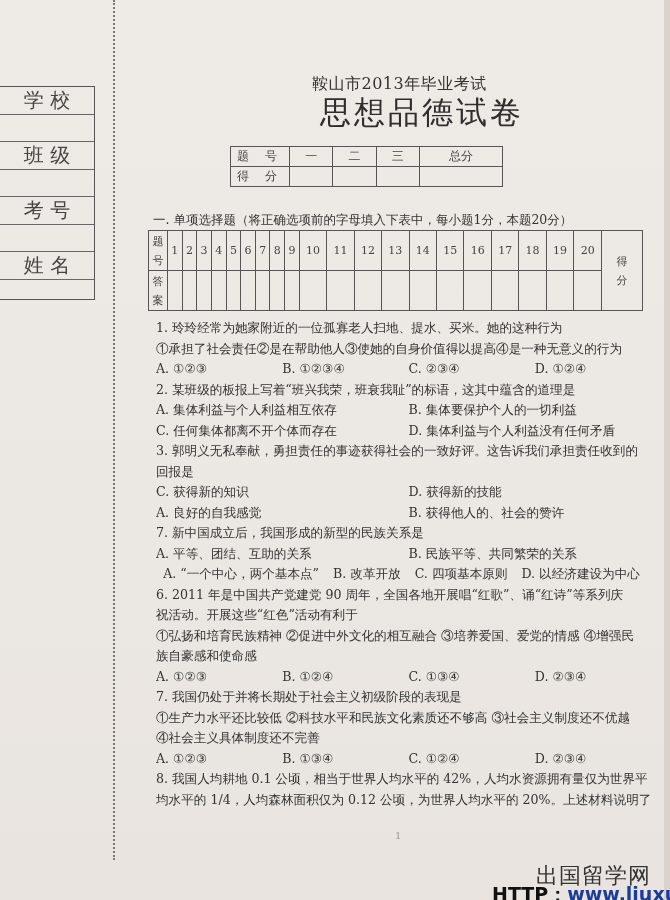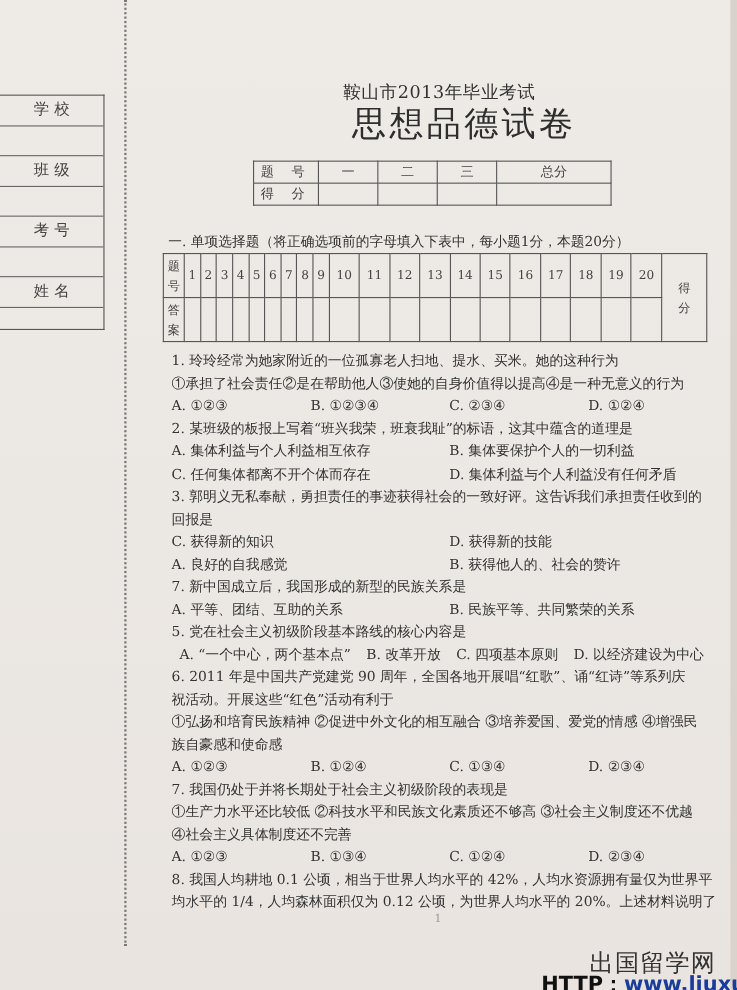--- a/index.html
+++ b/index.html
@@ -10,35 +10,35 @@
     color:#3a3a3a;
   }
   .page { position:absolute; left:0; top:0; width:670px; height:900px;
     background: linear-gradient(180deg,#eeeae5 0%,#ebe7e2 60%,#e9e4df 100%); }
   .right-edge { position:absolute; right:0; top:0; width:6px; height:900px; background:#d9d3cc; }
 
   
   .info-box { position:absolute; left:0; top:86px; width:94px; height:212px;
     border-top:1.5px solid #555; border-right:1.5px solid #555; border-bottom:1.5px solid #555; }
   .info-row { height:26.5px; border-bottom:1px solid #666; display:flex; align-items:center; justify-content:space-around;
-    font-size:14px; color:#444; padding:0 4px; }
+    font-size:20px; color:#444; padding:0 4px; }
   .info-row.blank { }
   .info-row:last-child { border-bottom:none; }
   .info-row span { letter-spacing:0; }
 
   
   .bind-line { position:absolute; left:113px; top:0; width:0; height:860px; border-left:2px dotted #777; }
 
   
   .title1 { position:absolute; left:312px; top:74px; font-size:16px; color:#333; letter-spacing:0.5px; }
   .title2 { position:absolute; left:320px; top:92px; font-size:31px; color:#2e2e2e; letter-spacing:3px;text-align:right; }
 
   
   table { border-collapse:collapse; }
-  .score-table { position:absolute; left:230px; top:146px; width:326px; }
+  .score-table { position:absolute; left:230px; top:146px; width:273px; }
   .score-table td { border:1px solid #555; height:19px; font-size:12px; text-align:center; color:#444; padding:0; }
   .score-table td.h { width:58px; letter-spacing:6px; }
 
   .sec-head { position:absolute; left:153px; top:212px; font-size:12.5px; color:#333; white-space:nowrap; }
 
   .ans-table { position:absolute; left:148px; top:230px; width:495px; }
   .ans-table td { border:1px solid #555; text-align:center; font-size:11px; color:#444; padding:0; }
   .ans-table tr.r1 td { height:39px; }
   .ans-table tr.r2 td { height:39px;margin-top:14px; }
   .ans-table td.lbl { width:18px; font-size:11px; line-height:19px; }
@@ -195,21 +195,20 @@
       <span>A. 良好的自我感觉</span>
       <span>B. 获得他人的、社会的赞许</span>
     </div>
 
     <div class="line">7. 新中国成立后，我国形成的新型的民族关系是</div>
     <div class="line opts two">
       <span>A. 平等、团结、互助的关系</span>
       <span>B. 民族平等、共同繁荣的关系</span>
     </div>
 
-    <div class="line">5. 党在社会主义初级阶段基本路线的核心内容是</div>
     <div class="line opts q5">
       <span>A. “一个中心，两个基本点”</span>
       <span>B. 改革开放</span>
       <span>C. 四项基本原则</span>
       <span>D. 以经济建设为中心</span>
     </div>
 
     <div class="line">6. 2011 年是中国共产党建党 90 周年，全国各地开展唱“红歌”、诵“红诗”等系列庆</div>
     <div class="line">祝活动。开展这些“红色”活动有利于</div>
     <div class="line">①弘扬和培育民族精神 ②促进中外文化的相互融合 ③培养爱国、爱党的情感 ④增强民</div>

